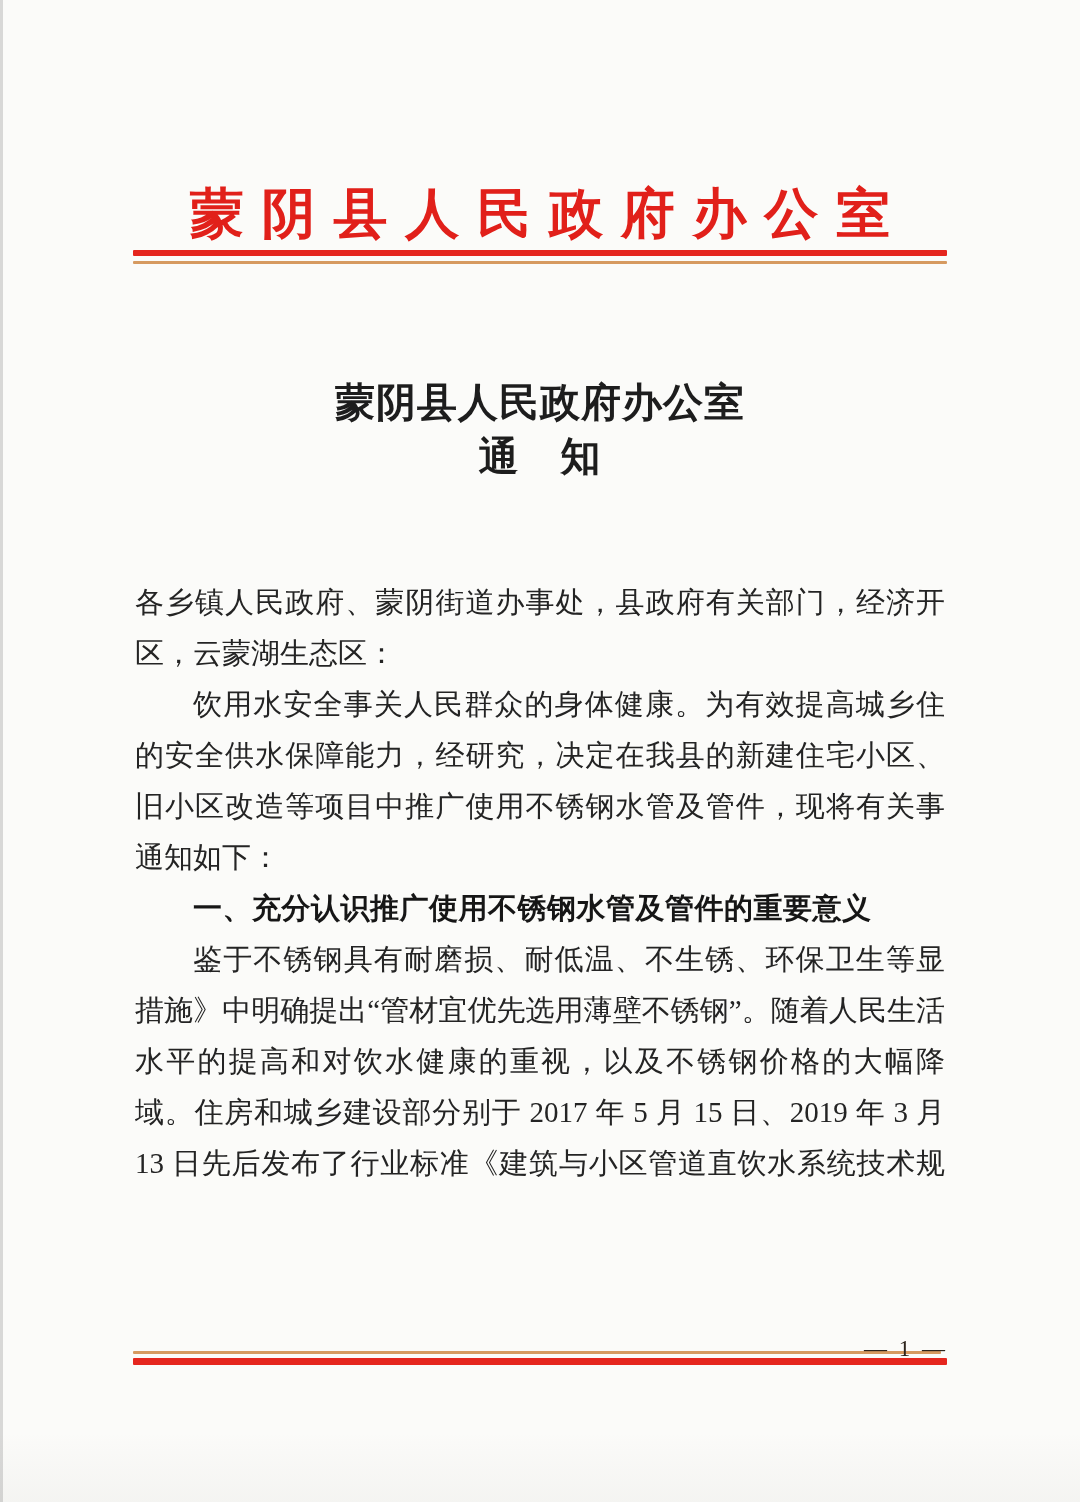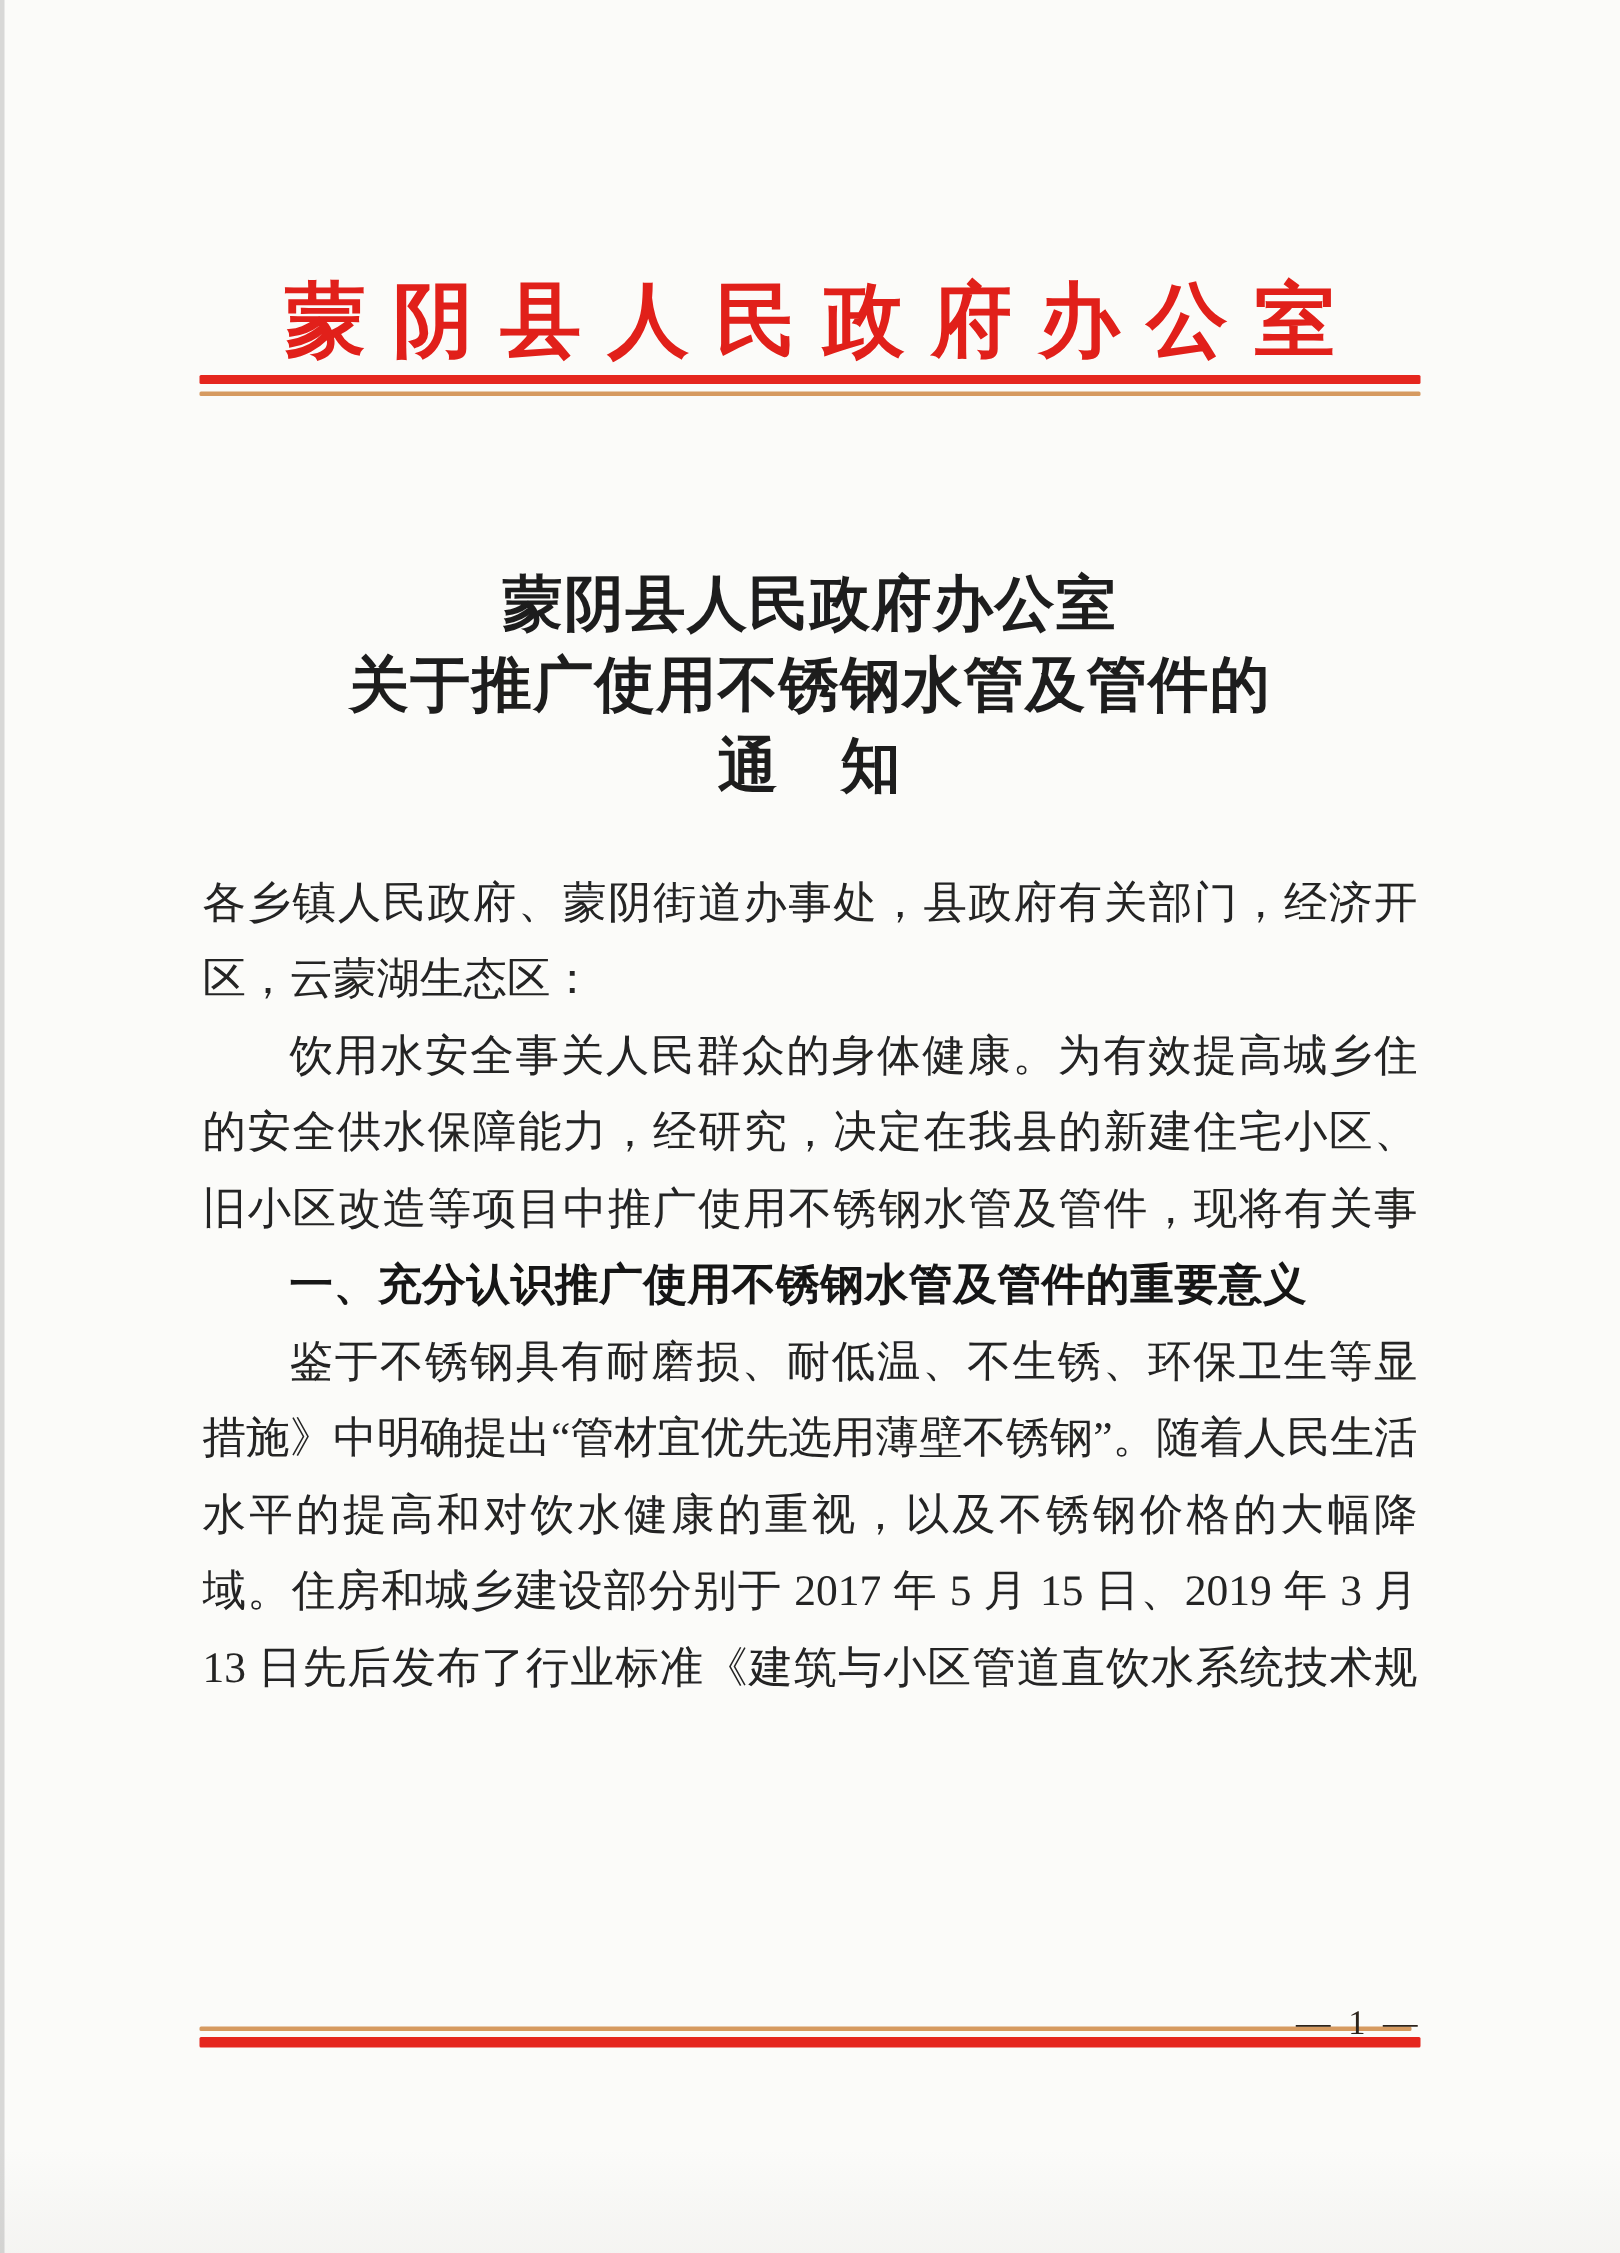--- a/index.html
+++ b/index.html
@@ -106,30 +106,30 @@
 <div class="page">
   <div class="edge-left"></div>
 
   <div class="office-name">蒙阴县人民政府办公室</div>
 
   <div class="rule rule-red-top"></div>
   <div class="rule rule-tan-top"></div>
 
   <div class="doc-title">
     <div>蒙阴县人民政府办公室</div>
-    <div>关于推广使用不锈钢水管及管件的</div>
     <div>通　知</div>
   </div>
 
   <div class="body-text">
     <div class="line">各乡镇人民政府、蒙阴街道办事处，县政府有关部门，经济开发</div>
     <div class="line left">区，云蒙湖生态区：</div>
     <div class="line indent">饮用水安全事关人民群众的身体健康。为有效提高城乡住宅</div>
     <div class="line">的安全供水保障能力，经研究，决定在我县的新建住宅小区、老</div>
     <div class="line">旧小区改造等项目中推广使用不锈钢水管及管件，现将有关事项</div>
+    <div class="line left">通知如下：</div>
     <div class="line indent heading">一、充分认识推广使用不锈钢水管及管件的重要意义</div>
     <div class="line indent">鉴于不锈钢具有耐磨损、耐低温、不生锈、环保卫生等显著</div>
     <div class="line">措施》中明确提出“管材宜优先选用薄壁不锈钢”。随着人民生活</div>
     <div class="line">水平的提高和对饮水健康的重视，以及不锈钢价格的大幅降低，</div>
     <div class="line">域。住房和城乡建设部分别于 2017 年 5 月 15 日、2019 年 3 月</div>
     <div class="line">13 日先后发布了行业标准《建筑与小区管道直饮水系统技术规</div>
   </div>
 
   <div class="rule rule-tan-bottom"></div>
   <div class="rule rule-red-bottom"></div>

